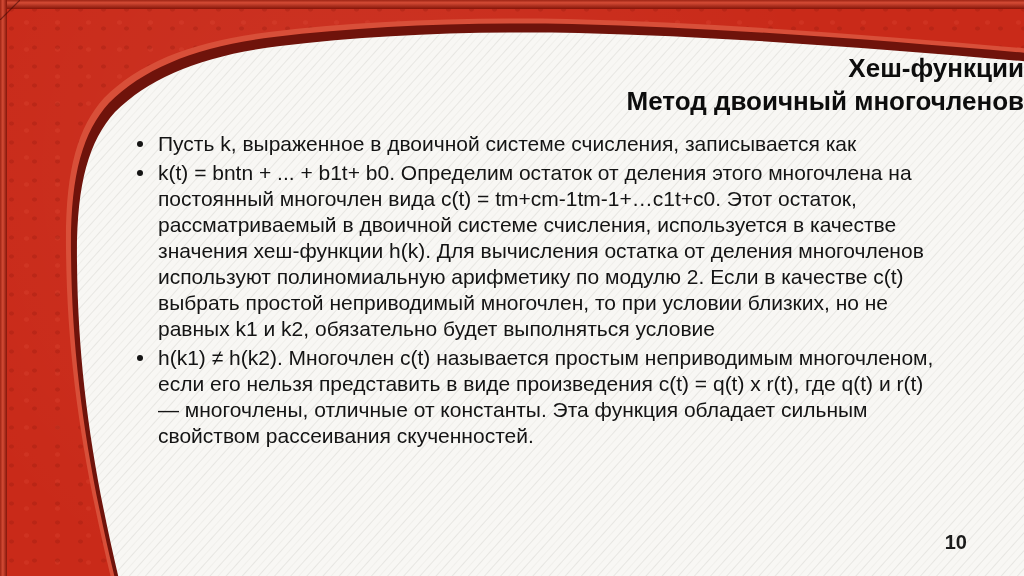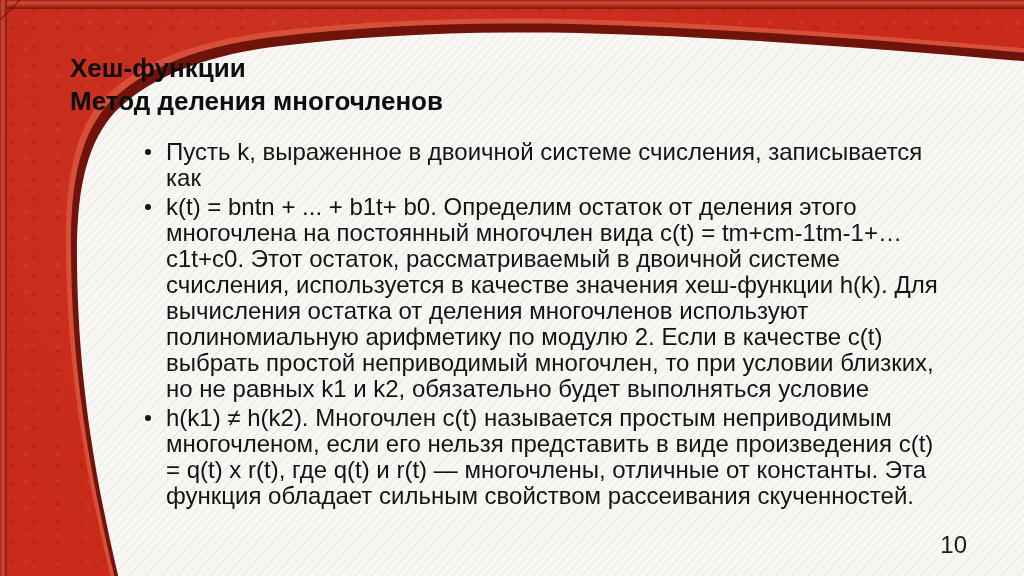--- a/index.html
+++ b/index.html
@@ -29,38 +29,38 @@
     position:absolute;top:0;left:0;width:20px;height:20px;z-index:3;
     background:linear-gradient(135deg,transparent 46%,rgba(60,5,2,0.55) 50%,transparent 54%);
   }
   .paper-svg{position:absolute;top:0;left:0;z-index:4;}
   .content{
     position:absolute;top:0;left:0;width:1024px;height:576px;z-index:5;
     color:#141414;
   }
   .title-block{
     position:absolute;top:52px;left:70px;right:0;
-    text-align:left;font-weight:bold;font-size:26px;line-height:33px;color:#0d0d0d;
+    text-align:right;font-weight:bold;font-size:26px;line-height:33px;color:#0d0d0d;
   }
   .bullets{
     position:absolute;top:131px;left:135px;width:806px;
-    list-style:none;margin:8px;padding:0;
-    font-size:24px;line-height:26px;
+    list-style:none;margin:0;padding:0;
+    font-size:21px;line-height:26px;
   }
   .bullet-item{display:flex;align-items:flex-start;margin:0 0 3px 0;}
   .bullet-marker{
     flex:0 0 23px;position:relative;height:26px;
   }
   .bullet-marker::after{
     content:"";position:absolute;left:2px;top:10px;width:6px;height:6px;border-radius:50%;background:#141414;
   }
   .bullet-text{flex:1 1 auto;white-space:pre-wrap;}
   .page-number{
     position:absolute;right:57px;top:531px;
-    font-size:24px;color:#1b1b1b;
+    font-size:20px;color:#1b1b1b;font-weight:bold;
   }
 </style>
 </head>
 <body>
 
 <div class="stage">
 
   <div class="frame-top"></div>
   <div class="frame-left"></div>
   <div class="corner-miter"></div>
@@ -76,21 +76,21 @@
     </defs>
     <use href="#paperPath" fill="#d84f39" transform="translate(-11,-14)"></use>
     <use href="#paperPath" fill="#6f130b" transform="translate(-6,-9)"></use>
     <use href="#paperPath" fill="url(#scratch)"></use>
   </svg>
 
   <div class="content">
 
     <div class="title-block">
       <div>Хеш-функции</div>
-      <div>Метод деления многочленов</div>
+      <div>Метод двоичный многочленов</div>
     </div>
 
     <ul class="bullets">
       <li class="bullet-item">
         <span class="bullet-marker"></span>
         <span class="bullet-text">Пусть k, выраженное в двоичной системе счисления, записывается как</span>
       </li>
       <li class="bullet-item">
         <span class="bullet-marker"></span>
         <span class="bullet-text">k(t) = bntn + ... + b1t+ b0. Определим остаток от деления этого многочлена на постоянный многочлен вида c(t) = tm+cm-1tm-1+…c1t+c0. Этот остаток, рассматриваемый в двоичной системе счисления, используется в качестве значения хеш-функции h(k). Для вычисления остатка от деления многочленов используют полиномиальную арифметику по модулю 2. Если в качестве c(t) выбрать простой неприводимый многочлен, то при условии близких, но не равных k1 и k2, обязательно будет выполняться условие</span>

